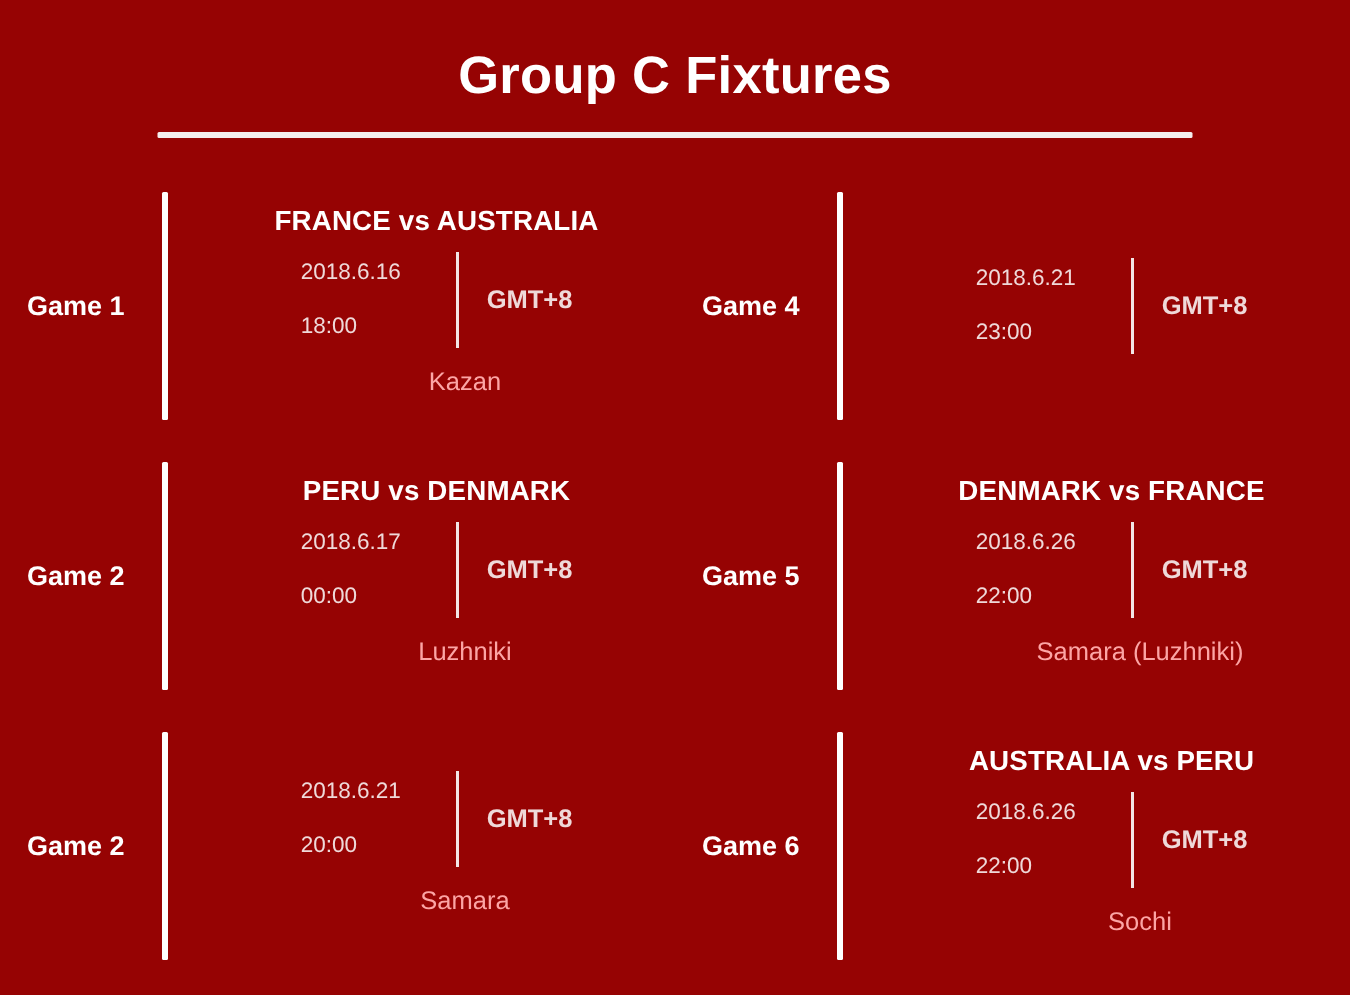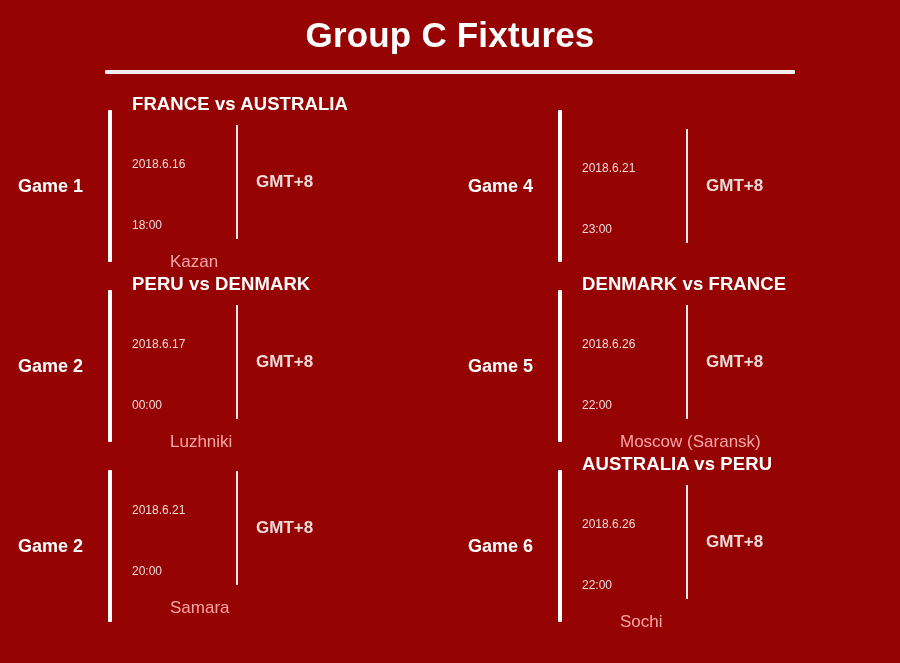--- a/index.html
+++ b/index.html
@@ -26,21 +26,21 @@
   .header {
     padding-top: 14px;
   }
   .page-title {
     text-align: center;
     color: #ffffff;
     font-size: 35px;
     font-weight: bold;
     letter-spacing: 0.2px;
     line-height: 42px;
-    margin: 0;
+    margin: 16px;
   }
   .title-rule {
     width: 690px;
     height: 4px;
     background: #f5eeee;
     margin: 14px auto 0 auto;
     border-radius: 1px;
   }
 
   
@@ -75,20 +75,21 @@
     margin-right: 20px;
     border-radius: 1px;
   }
 
   .game-body {
     display: flex;
     flex-direction: column;
     justify-content: center;
     flex: 1 1 auto;
     min-width: 0;
+    align-items: center;
   }
 
   .matchup {
     color: #ffffff;
     font-size: 18.5px;
     font-weight: bold;
     letter-spacing: 0.1px;
     white-space: nowrap;
     margin-bottom: 6px;
   }
@@ -101,24 +102,23 @@
   .datetime-col {
     display: flex;
     flex-direction: column;
     justify-content: center;
     width: 104px;
     flex: none;
   }
 
   .datetime-col .line {
     color: #efd9d9;
-    font-size: 12px;
+    font-size: 15px;
     line-height: 36px;
     white-space: nowrap;
-    margin-top: 25px;
   }
 
   .inner-divider {
     width: 2px;
     background: #f3e6e6;
     margin: 4px 0;
     flex: none;
   }
 
   .tz-col {
@@ -217,21 +217,21 @@
         <div class="detail-row">
           <div class="datetime-col">
             <div class="line">2018.6.26</div>
             <div class="line">22:00</div>
           </div>
           <div class="inner-divider"></div>
           <div class="tz-col">
             <div class="tz">GMT+8</div>
           </div>
         </div>
-        <div class="venue">Moscow (Saransk)</div>
+        <div class="venue">Samara (Luzhniki)</div>
       </div>
     </div>
 
     <div class="game-block">
       <div class="game-label">Game 2</div>
       <div class="block-divider"></div>
       <div class="game-body">
         <div class="detail-row">
           <div class="datetime-col">
             <div class="line">2018.6.21</div>

